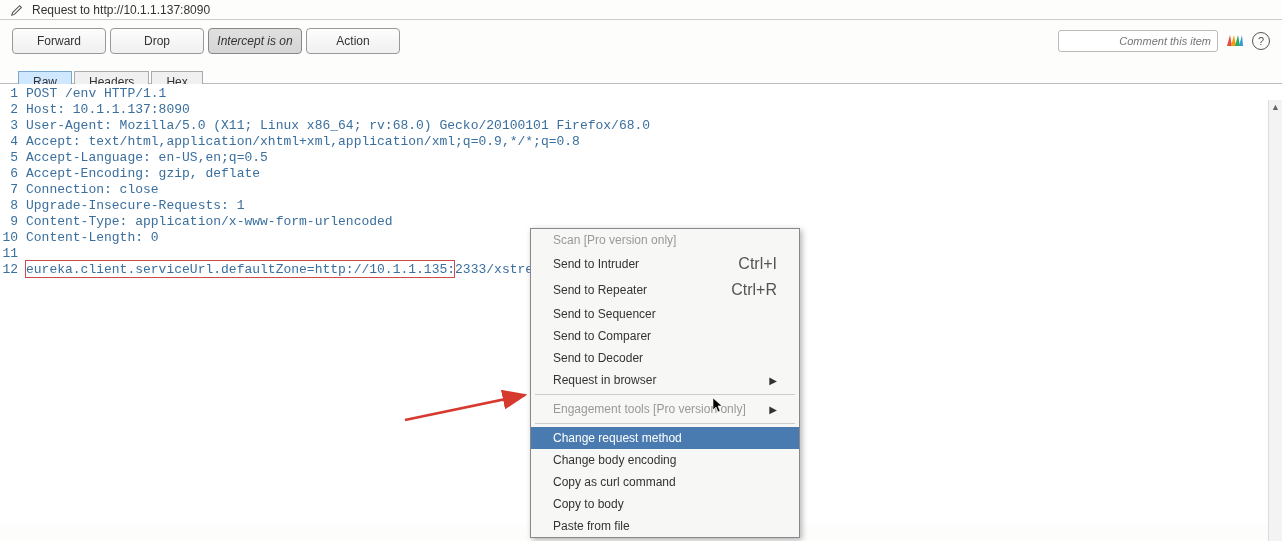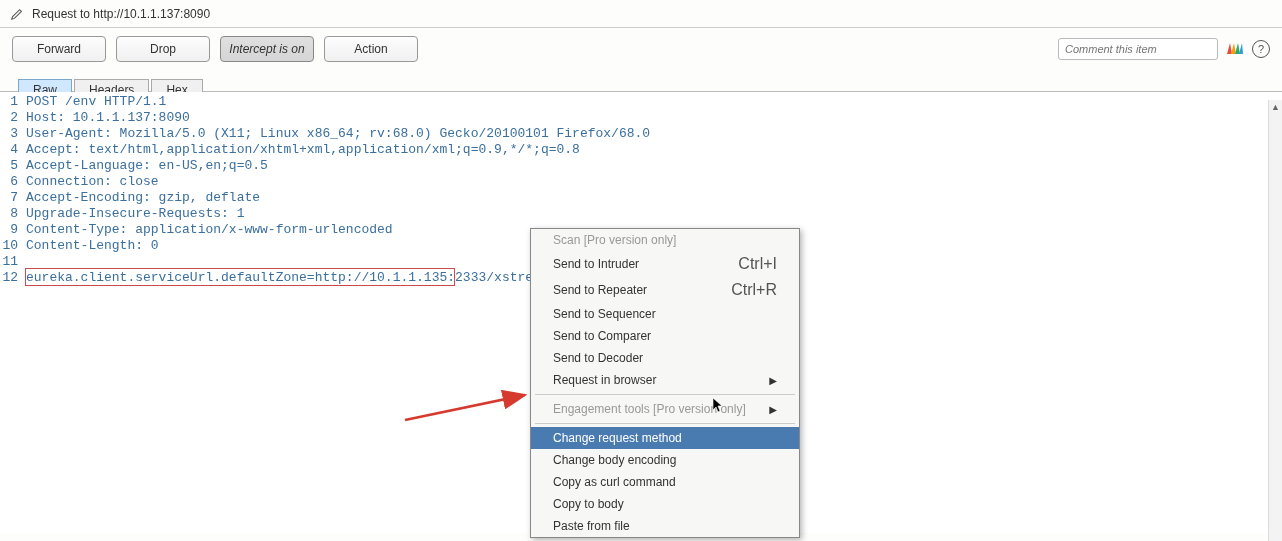--- a/index.html
+++ b/index.html
@@ -11,35 +11,35 @@
       width: 1282px;
       height: 541px;
       overflow: hidden;
       position: relative;
     }
     .top-bar {
       display: flex;
       align-items: center;
       padding: 4px 10px;
       border-bottom: 1px solid #ccc;
-      height: 28px;
+      height: 20px;
     }
     .pencil-icon {
       width: 14px;
       height: 14px;
       margin-right: 8px;
     }
     .request-title {
       color: #333;
     }
     .toolbar {
       display: flex;
       align-items: center;
       padding: 8px 12px;
-      gap: 10px;
+      gap: 4px;
     }
     .btn {
       border: 1px solid #999;
       background: linear-gradient(#fdfdfd, #f0f0f0);
       border-radius: 4px;
       padding: 5px 0;
       width: 94px;
       text-align: center;
       cursor: pointer;
       font-size: 12px;
@@ -56,20 +56,21 @@
       gap: 8px;
     }
     .comment-input {
       border: 1px solid #bbb;
       border-radius: 3px;
       padding: 4px 6px;
       width: 160px;
       font-style: italic;
       color: #888;
       font-size: 11px;
+      text-align: right;
     }
     .rainbow-icon {
       width: 18px;
       height: 18px;
     }
     .help-icon {
       width: 18px;
       height: 18px;
       border: 1.5px solid #555;
       border-radius: 50%;
@@ -257,22 +258,22 @@
       <div>11</div>
       <div>12</div>
     </div>
   <div class="code-lines" id="codelines">
     <div class="highlighted-box" id="hlbox" style="top: 176px; height: 18px; width: 430px;"></div>
   <div class="line">POST /env HTTP/1.1</div>
       <div class="line">Host: 10.1.1.137:8090</div>
       <div class="line">User-Agent: Mozilla/5.0 (X11; Linux x86_64; rv:68.0) Gecko/20100101 Firefox/68.0</div>
       <div class="line">Accept: text/html,application/xhtml+xml,application/xml;q=0.9,*/*;q=0.8</div>
       <div class="line">Accept-Language: en-US,en;q=0.5</div>
+      <div class="line">Accept-Encoding: gzip, deflate</div>
       <div class="line">Connection: close</div>
-      <div class="line">Accept-Encoding: gzip, deflate</div>
       <div class="line">Upgrade-Insecure-Requests: 1</div>
       <div class="line">Content-Type: application/x-www-form-urlencoded</div>
       <div class="line">Content-Length: 0</div>
       <div class="line"></div>
       <div class="line">eureka.client.serviceUrl.defaultZone=http://10.1.1.135:2333/xstream</div>
     </div>
 </div>
 
 <div class="scrollbar">
   <div class="scroll-arrow">▲</div>

